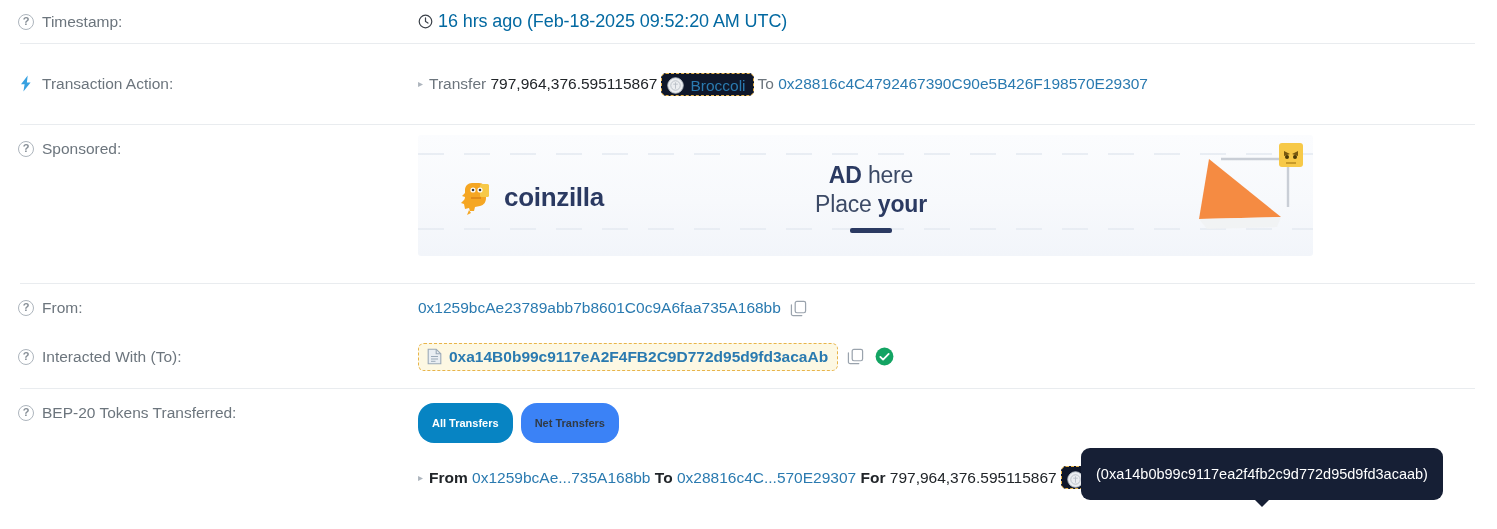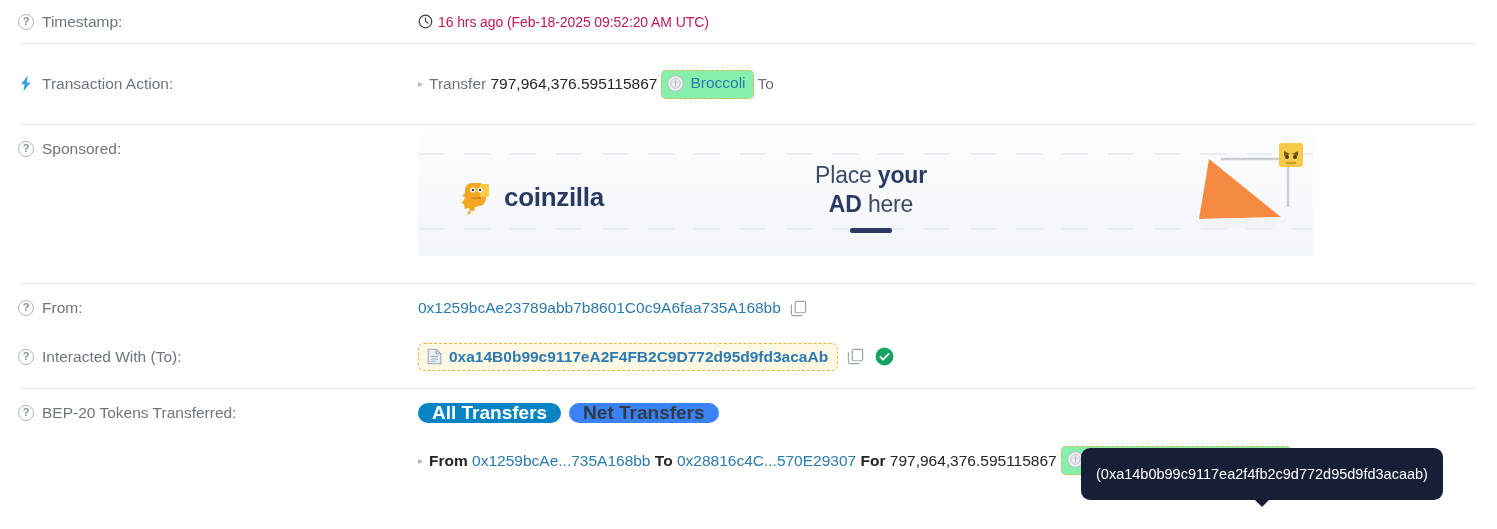--- a/index.html
+++ b/index.html
@@ -30,33 +30,33 @@
     flex: 0 0 auto; width: 16px; height: 16px; margin-top: 2px;
     border: 1.4px solid #adb5bd; border-radius: 50%;
     color: #868e96; font-size: 11px; line-height: 13.4px;
     text-align: center; font-weight: 700;
   }
   .bolt { flex:0 0 auto; width:16px; height:17px; margin-top:1px; }
   .clock { display:inline-block; width:15px; height:15px; vertical-align:-2px; margin-right:5px; }
 
   
   .r-timestamp { height: 43px; align-items: center; }
-  .ts-text { color:#be185d; font-size:14px; letter-spacing:-0.1px; }
+  .ts-text { color:#0369a1; font-size:18px; letter-spacing:-0.1px; }
 
   
   .r-action { height: 80px; align-items: center; }
   .action-line { font-size:15.5px; color:#212529; display:flex; align-items:center; flex-wrap:nowrap; }
   .caret { color:#adb5bd; font-size:10px; margin-right:6px; line-height:1; }
   .muted { color:#6c757d; }
   .lnk { color:#2a7ab0; text-decoration:none; }
 
   .token-badge {
-    display:inline-flex; align-items:flex-end; gap:6px;
-    background:#86efac; border:1px dashed #e8b44a; border-radius:5px;
-    padding:3px 7px 6px 5px; margin:0 4px;
+    display:inline-flex; align-items:center; gap:6px;
+    background:#0f172a; border:1px dashed #e8b44a; border-radius:5px;
+    padding:3px 7px 0 5px; margin:0 4px;
     line-height:18px;
   }
   .tok-ic { width:17px; height:17px; flex:0 0 auto; }
 
   
   .r-sponsored { height: 152px; padding-top: 14px; }
   .ad {
     position: relative; width: 895px; height: 121px; margin-top: -4px;
     background: linear-gradient(180deg,#fbfcfe 0%, #f7f9fc 55%, #f2f5fa 100%);
     border-radius: 3px; overflow: hidden;
@@ -83,22 +83,22 @@
     background:#fdf8e3; border:1px dashed #e8b44a; border-radius:6px;
     padding:4px 9px 4px 8px;
     font-weight:bold;
   }
   .doc-ic { width:15px; height:17px; flex:0 0 auto; }
 
   
   .r-bep { padding-top:14px; }
   .tabs { display:flex; gap:8px; }
   .tab {
-    font-size:19px; font-weight:700; border-radius:16px;
-    padding:2px 14px; line-height:16px; cursor:pointer; border:none;
+    font-size:11px; font-weight:700; border-radius:16px;
+    padding:12px 14px; line-height:16px; cursor:pointer; border:none;
     font-family:"Liberation Sans", sans-serif;
     text-align:center;
   }
   .tab-on { background:#0784c3; color:#fff; }
   .tab-off { background:#3b82f6; color:#313a45; }
 
   .xfer-line {
     display:flex; align-items:center; font-size:15.5px; color:#212529;
     margin-top:23px; white-space:nowrap;
   }
@@ -153,20 +153,21 @@
         <span class="token-badge">
           <svg class="tok-ic" viewBox="0 0 18 18">
             <circle cx="9" cy="9" r="8.2" fill="#eceef1" stroke="#b9bfc7" stroke-width="1"></circle>
             <circle cx="9" cy="9" r="5" fill="none" stroke="#b9bfc7" stroke-width="1"></circle>
             <path d="M9 5.6v6.8M6.6 7.6h4.8" stroke="#b9bfc7" stroke-width="1"></path>
           </svg>
           <span class="lnk">Broccoli</span>
         </span>
         <span class="muted">To</span>
         <span>&nbsp;</span>
+        <a href="#" class="lnk">0x28816c4C4792467390C90e5B426F198570E29307</a>
       </div>
     </div>
   </div>
   <div class="divider"></div>
 
   <div class="row r-sponsored">
     <div class="lbl-col">
       <div class="qm">?</div>
       <span>Sponsored:</span>
     </div>
@@ -183,22 +184,22 @@
             <circle cx="13" cy="13" r="2.6" fill="#fff"></circle>
               <circle cx="13" cy="13" r="1.3" fill="#3b3b3b"></circle>
             <circle cx="20" cy="13" r="2.6" fill="#fff"></circle>
               <circle cx="20" cy="13" r="1.3" fill="#3b3b3b"></circle>
             <path d="M11 20h10v2H11z" fill="#e08b1a"></path>
           </svg>
           <span class="ad-logo-text">coinzilla</span>
         </div>
 
         <div class="ad-center">
+          <div><b>AD</b><span> here</span></div>
           <div><span>Place </span><b>your</b></div>
-          <div><b>AD</b><span> here</span></div>
           <div class="ad-bar"></div>
         </div>
 
         <svg class="ad-right" viewBox="0 0 116 118">
           <path d="M96 22 H30" stroke="#c9ced6" stroke-width="2.4" fill="none"></path>
           <path d="M97 22 V70" stroke="#c9ced6" stroke-width="2.4" fill="none"></path>
           <path d="M18 22 L8 82 L90 80 Z" fill="#f58b42"></path>
           <path d="M8 82 L90 80 L86 90 L16 92 Z" fill="#f0f1f3" opacity=".8"></path>
           <rect x="88" y="6" width="24" height="24" rx="3" fill="#f7c948"></rect>
           <path d="M93 14 l6 3 -6 2z M107 14 l-6 3 6 2z" fill="#7a5a10"></path>

